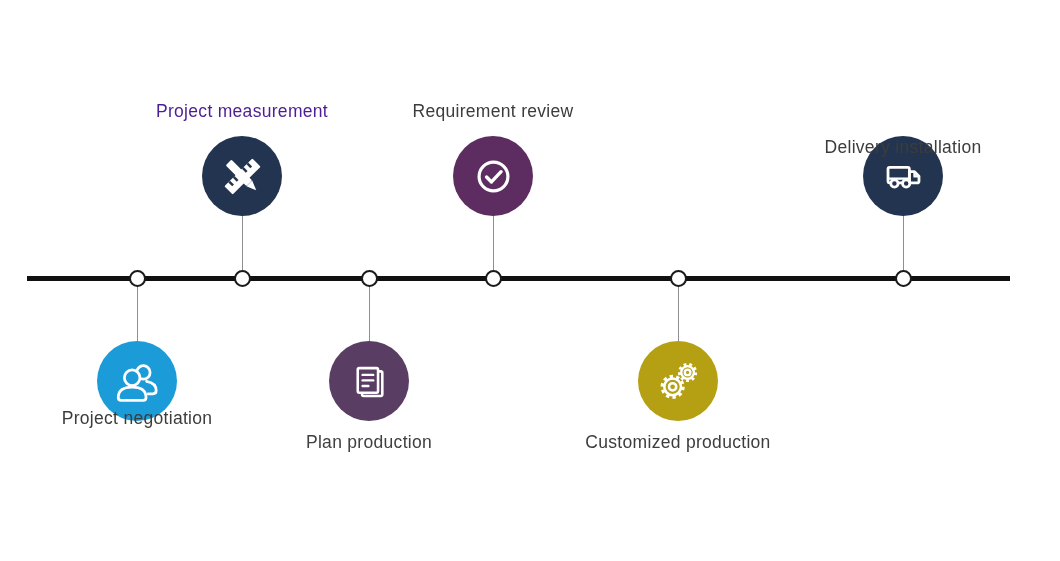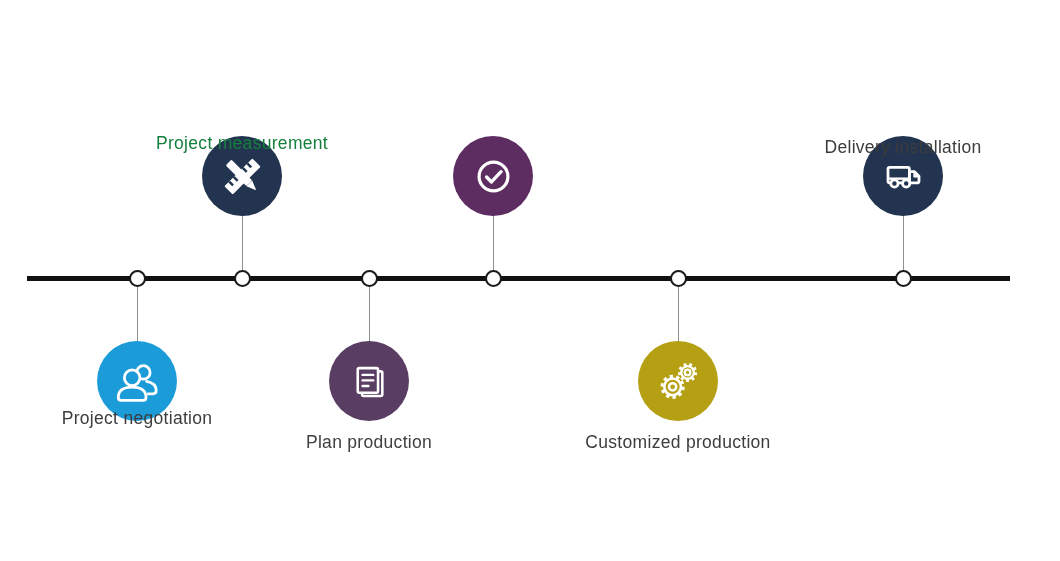--- a/index.html
+++ b/index.html
@@ -87,21 +87,21 @@
               <rect x="16.5" y="33" width="5.2" height="2.3"></rect>
             </g>
           </g>
           <g transform="rotate(-45 22 22)" fill="#fff">
             <rect x="18.2" y="3.5" width="7.6" height="27.5" rx="1.2"></rect>
             <path d="M18.2 31 L25.8 31 L22 40.2 z"></path>
           </g>
         </svg>
       </span>
     </div>
-    <div class="step-label" style="left: 242px; top: 101px; color: #15803d; margin-top: 32px;">Project measurement</div>
+    <div class="step-label" style="left: 242px; top: 101px; color: #4c1d95;">Project measurement</div>
     <div class="timeline-node" style="left: 360.5px; background: rgb(255, 255, 255); border-color: rgb(26, 26, 26);"></div>
     <div class="step-connector" style="left: 369px; background: rgb(143, 143, 143); top: 287px; height: 54px;"></div>
     <div class="step-circle" style="left: 329px; top: 341px; background: rgb(89, 61, 99); color: rgb(89, 61, 99);">
       <span>
         <svg viewBox="0 0 44 44" width="47" height="47">
           <rect x="15" y="12.5" width="19" height="23" rx="1.5" fill="currentColor" stroke="#fff" stroke-width="2.4"></rect>
           <rect x="11" y="9.5" width="19" height="23" rx="1.5" fill="currentColor" stroke="#fff" stroke-width="2.4"></rect>
           <g stroke="#fff" stroke-width="2.2" stroke-linecap="round">
             <line x1="15.5" y1="15.8" x2="25.5" y2="15.8"></line>
             <line x1="15.5" y1="21" x2="25.5" y2="21"></line>
@@ -114,20 +114,21 @@
     <div class="timeline-node" style="left: 484.5px; background: rgb(255, 255, 255); border-color: rgb(26, 26, 26);"></div>
     <div class="step-connector" style="left: 493px; background: rgb(143, 143, 143); top: 215px; height: 55px;"></div>
     <div class="step-circle" style="left: 453px; top: 136px; background: rgb(93, 44, 97); color: rgb(93, 44, 97);">
       <span>
         <svg viewBox="0 0 44 44" width="47" height="47">
           <circle cx="22" cy="22" r="13.5" fill="none" stroke="#fff" stroke-width="3"></circle>
           <path d="M15.5 22.5 l4.6 4.6 l9 -9.6" fill="none" stroke="#fff" stroke-width="3.2" stroke-linecap="round" stroke-linejoin="round"></path>
         </svg>
       </span>
     </div>
+    <div class="step-label" style="left: 493px; top: 101px; color: rgb(60, 60, 60);">Requirement review</div>
     <div class="timeline-node" style="left: 669.5px; background: rgb(255, 255, 255); border-color: rgb(26, 26, 26);"></div>
     <div class="step-connector" style="left: 678px; background: rgb(143, 143, 143); top: 287px; height: 54px;"></div>
     <div class="step-circle" style="left: 638px; top: 341px; background: rgb(181, 160, 19); color: rgb(181, 160, 19);">
       <span>
         <svg viewBox="0 0 44 44" width="47" height="47">
           <g fill="none" stroke="#fff">
             <circle cx="16.5" cy="27" r="9.2" stroke-width="4.2" stroke-dasharray="2.9 2.88"></circle>
             <circle cx="16.5" cy="27" r="7.8" stroke-width="2.4"></circle>
             <circle cx="16.5" cy="27" r="3.4" stroke-width="2.4"></circle>
             <circle cx="30.5" cy="13.5" r="7.1" stroke-width="3.8" stroke-dasharray="2.4 2.56"></circle>

